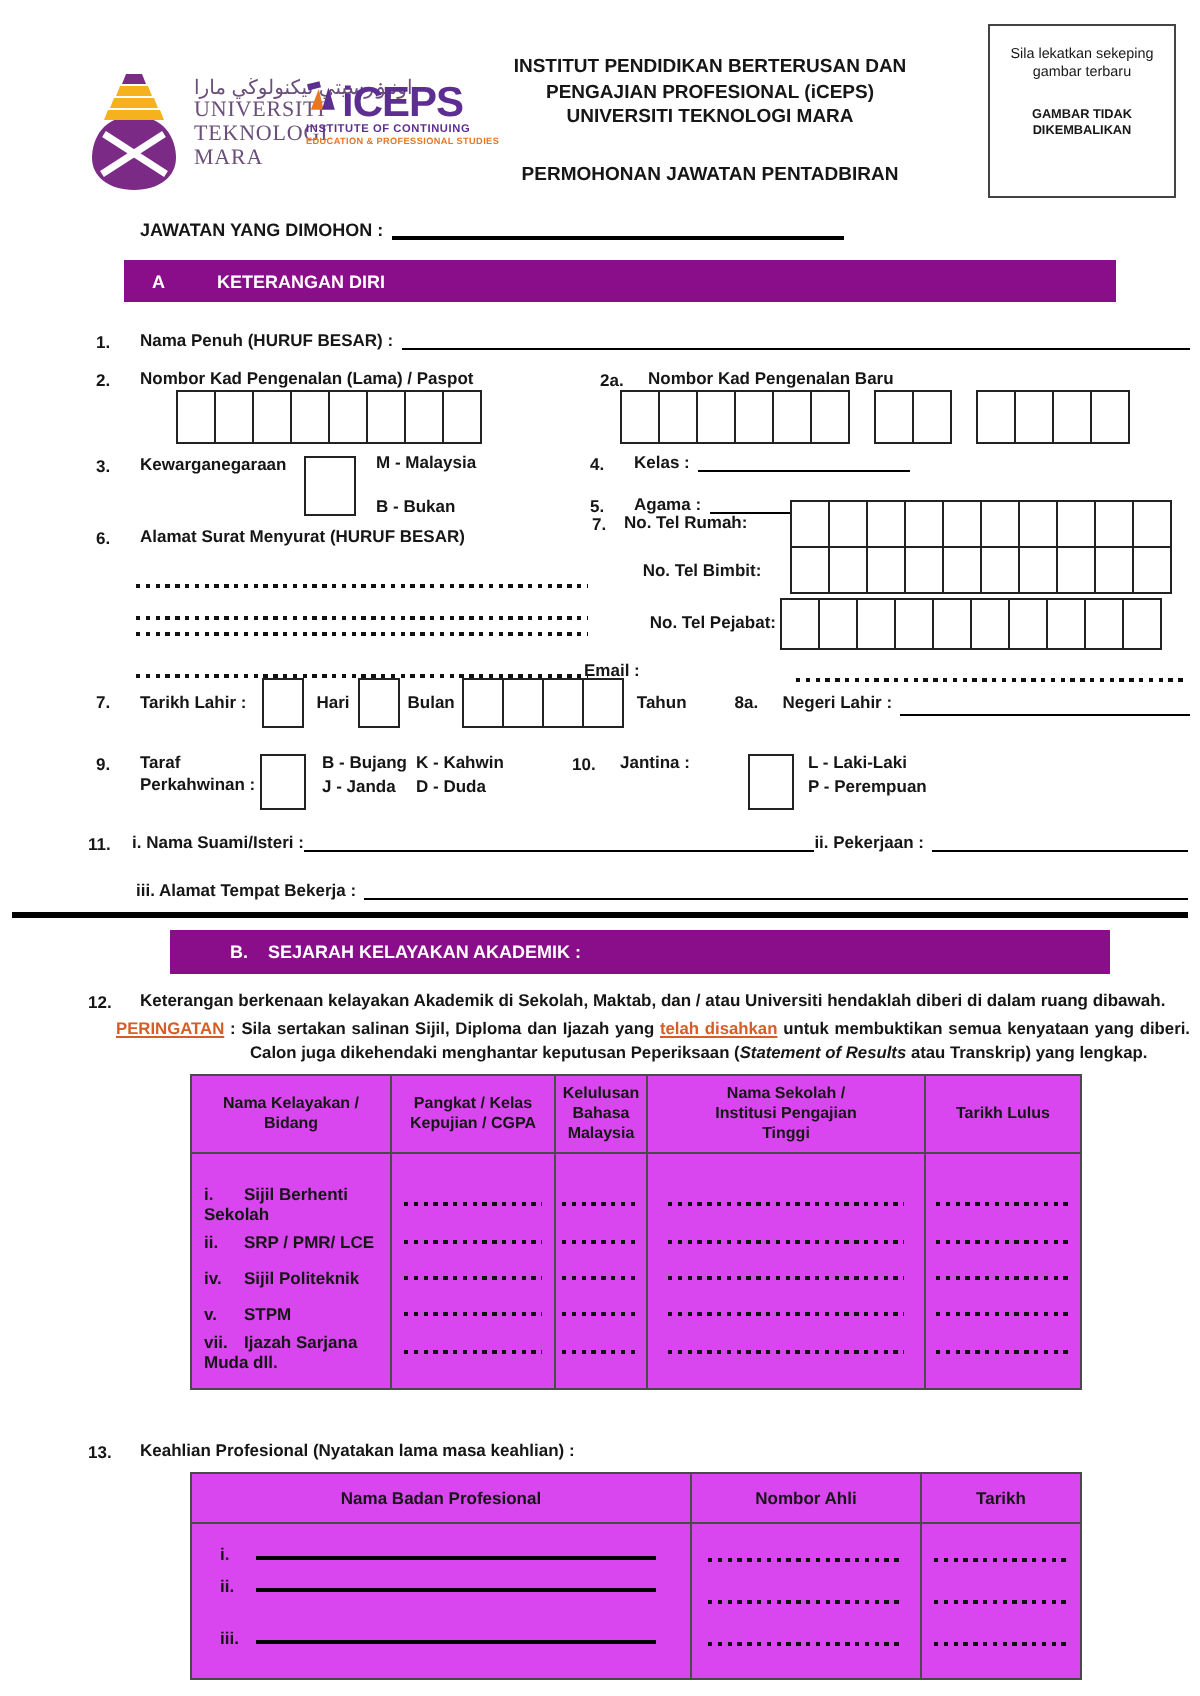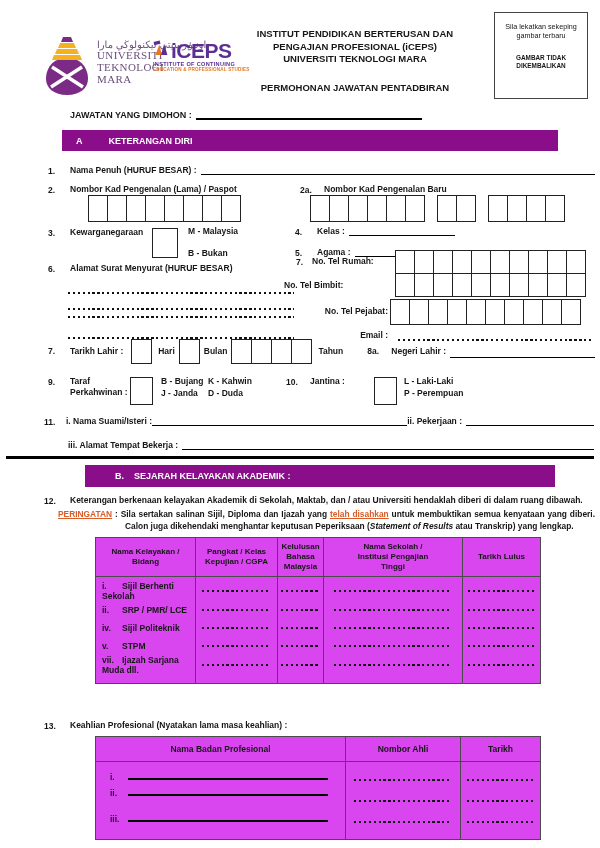--- a/index.html
+++ b/index.html
@@ -39,21 +39,21 @@
 .orange{color:#d85c28;text-decoration:underline}
 .ital{font-style:italic}
 
 table{border-collapse:collapse;table-layout:fixed;width:445px;background:#d946ef}
 .ftable{border:1.2px solid #4a4a4a}
 .ftable th,.ftable td{border-left:1px solid #4a4a4a;padding:0;vertical-align:middle}
 .ftable th:first-child,.ftable td:first-child{border-left:none}
 .ftable thead th{border-bottom:1px solid #4a4a4a;font-size:8px;font-weight:bold;text-align:center;white-space:pre-line;line-height:10px;padding:4px 2px}
 .ftable tbody td{font-size:8.5px;font-weight:bold}
 .ftable tbody tr{height:18px}
-.ftable tbody tr:first-child td{padding-top:4px}
+.ftable tbody tr:first-child td{padding-top:15px}
 .ftable tbody tr:last-child td{padding-bottom:8px}
 .ftable td .dline{width:86%;margin:0 auto}
 .ac1{padding-left:6px !important}
 .ac1 .rno{display:inline-block;width:20px}
 #ptable thead th{font-size:8.5px;padding:7px 2px}
 #ptable tbody tr{height:26px}
 #ptable tbody tr:first-child td{padding-top:10px}
 .pc1{padding-left:14px !important}
 .pc1{display:flex;align-items:flex-end;border-left:none}
 .pc1 .rno{display:inline-block;width:18px}
@@ -188,23 +188,23 @@
   </div>
   <div class="abs dline" style="left:68px;top:292px;width:226px"></div>
   <div class="abs dline" style="left:68px;top:308px;width:226px"></div>
   <div class="abs dline" style="left:68px;top:316px;width:226px"></div>
   <div class="abs dline" style="left:68px;top:337px;width:226px"></div>
 
   <div class="abs flex" style="left:296px;top:256px">
     <span class="num" style="width:16px">7.</span>
     <span class="lbl">No. Tel  Rumah:</span>
   </div>
-  <div class="abs lbl" style="left:284px;top:280px;width:98px;text-align:left">No. Tel Bimbit:</div>
+  <div class="abs lbl" style="left:302px;top:280px;width:98px;text-align:center">No. Tel Bimbit:</div>
   <div class="abs lbl" style="left:292px;top:306px;width:96px;text-align:right">No. Tel Pejabat:</div>
-  <div class="abs lbl" style="left:292px;top:330px;width:96px;text-align:right">Email :</div>
+  <div class="abs lbl" style="left:292px;top:330px;width:96px;text-align:left">Email :</div>
   <div class="abs boxrow h24" style="left:395px;top:250px">
       <div class="cbox"></div>
       <div class="cbox"></div>
       <div class="cbox"></div>
       <div class="cbox"></div>
       <div class="cbox"></div>
       <div class="cbox"></div>
       <div class="cbox"></div>
       <div class="cbox"></div>
       <div class="cbox"></div>

